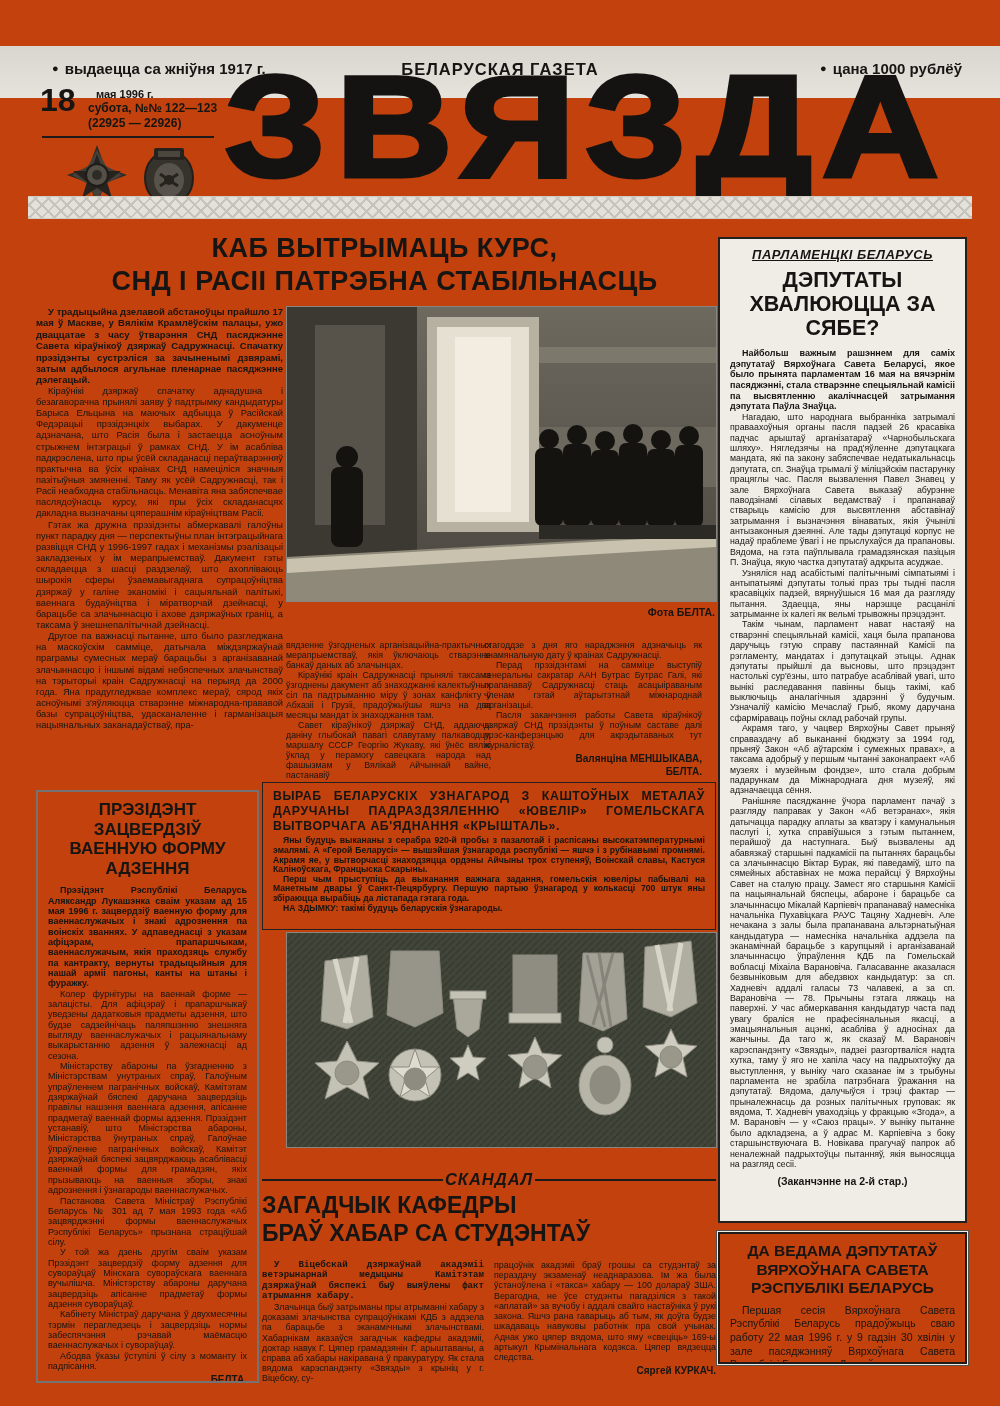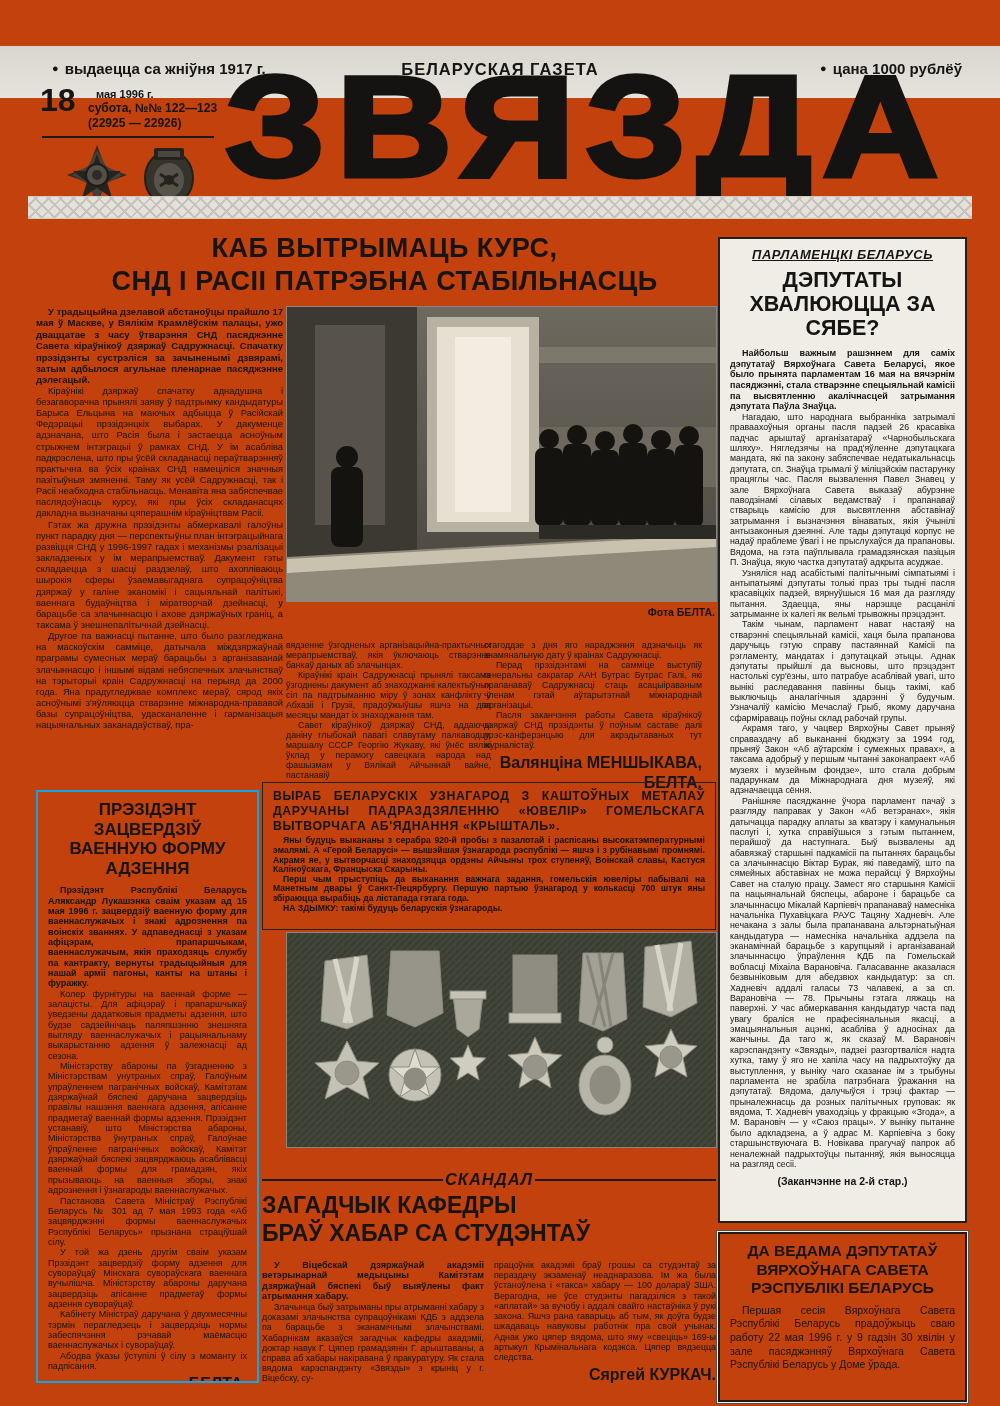--- a/index.html
+++ b/index.html
@@ -31,41 +31,41 @@
      repeating-linear-gradient(45deg,#c6c3ba 0 2px,transparent 2px 9px),
      repeating-linear-gradient(-45deg,#c6c3ba 0 2px,transparent 2px 9px),
      #e4e1da;border-top:1px solid #cfccc4;border-bottom:1px solid #cfccc4;}
   
   .hl-main{top:232px;left:52px;width:665px;text-align:center;font-weight:bold;
     font-size:27px;line-height:1.22;letter-spacing:.5px;}
   
   .para{margin:0;text-align:justify;text-indent:12px;}
   .cont{text-indent:0;}
   .lead{font-weight:bold;}
-  .byline{text-align:right;font-weight:bold;font-size:16px;line-height:1.25;margin-top:3px;}
+  .byline{text-align:right;font-weight:bold;font-size:10px;line-height:1.25;margin-top:3px;}
   
   .col1{top:306px;left:36px;width:247px;height:481px;font-size:9.3px;line-height:1.2;overflow:hidden;}
   .col1 .lead{font-size:9.5px;}
   .col2{top:640px;left:286px;width:205px;height:150px;font-size:8.8px;line-height:1.14;overflow:hidden;}
   .col3{top:640px;left:484px;width:218px;height:152px;font-size:8.8px;line-height:1.14;overflow:hidden;}
   
   .photo-top{top:306px;left:286px;width:429px;height:294px;margin:0;}
   .photo-top svg{display:block;border:1px solid #8a867d;}
   .caption{margin-top:4px;text-align:right;font-weight:bold;font-size:10.5px;}
   
   .parl{top:237px;left:718px;width:249px;height:986px;border:2px solid #22211f;
         padding:6px 10px;box-sizing:border-box;background:#efede6;overflow:hidden;}
   .kicker-parl{text-align:center;font-style:italic;font-weight:bold;font-size:13px;
         text-decoration:underline;letter-spacing:.5px;margin:2px 0 6px;}
   .hl-parl{text-align:center;font-weight:bold;font-size:21.5px;line-height:1.12;margin:0 0 8px;}
   .parl .para{font-size:8.8px;line-height:1.18;}
   .parl .lead{font-size:9px;}
   .continuation{text-align:center;font-weight:bold;font-size:10.5px;margin-top:6px;}
   
-  .milit{top:790px;left:36px;width:223px;height:593px;border:2px solid #0ea5e9;
+  .milit{top:790px;left:36px;width:223px;height:593px;border:2px solid #737373;
         padding:8px 10px;box-sizing:border-box;overflow:hidden;}
   .hl-milit{text-align:center;font-weight:bold;font-size:17px;line-height:1.15;margin:0 0 7px;}
   .milit .para{font-size:9px;line-height:1.15;}
   
   .awards{top:782px;left:262px;width:454px;height:148px;border:1.5px solid #22211f;
         padding:4px 10px;box-sizing:border-box;overflow:hidden;}
   .hl-awards{font-weight:bold;font-size:12.3px;line-height:1.2;text-align:justify;
         letter-spacing:.6px;margin:2px 0 3px;}
   .awards .para{font-size:8.6px;line-height:1.12;font-weight:bold;text-indent:10px;}
   .awards .byline{font-size:10px;line-height:1.15;margin-top:1px;}
@@ -74,23 +74,23 @@
   .photo-medals svg{display:block;border:1px solid #8a867d;}
   
   .sc-kicker{top:1170px;left:262px;width:454px;display:flex;align-items:center;gap:2px;}
   .sc-rule{flex:1;height:2px;background:#1c1b19;}
   .sc-kicker-text{font-style:italic;font-weight:bold;font-size:16.5px;letter-spacing:1px;}
   .hl-scandal{top:1192px;left:262px;width:454px;text-align:left;font-weight:bold;
       font-size:23px;line-height:1.2;}
   .sc-col{font-size:8.9px;line-height:1.15;height:140px;overflow:hidden;}
   .sc-col1{top:1260px;left:262px;width:222px;}
   .sc-col2{top:1260px;left:494px;width:222px;}
-  .sc-col .lead{font-size:9.1px;}
-  
-  .session{top:1232px;left:718px;width:249px;height:170px;border:2px solid #1d1c1a;
+  .sc-col .lead{font-size:9.1px;font-family:Liberation Mono, monospace;}
+  
+  .session{top:1232px;left:718px;width:249px;height:132px;border:2px solid #1d1c1a;
       box-shadow:0 0 0 1px #efede6,0 0 0 2px #55534e;padding:8px 10px;box-sizing:border-box;overflow:hidden;}
   .hl-session{text-align:center;font-weight:bold;font-size:15.5px;line-height:1.2;margin:0 0 6px;}
   .session .para{font-size:10.5px;line-height:1.3;}
 </style>
 </head>
 <body>
 
 <div class="page">
 
   <div class="abs topbar">

